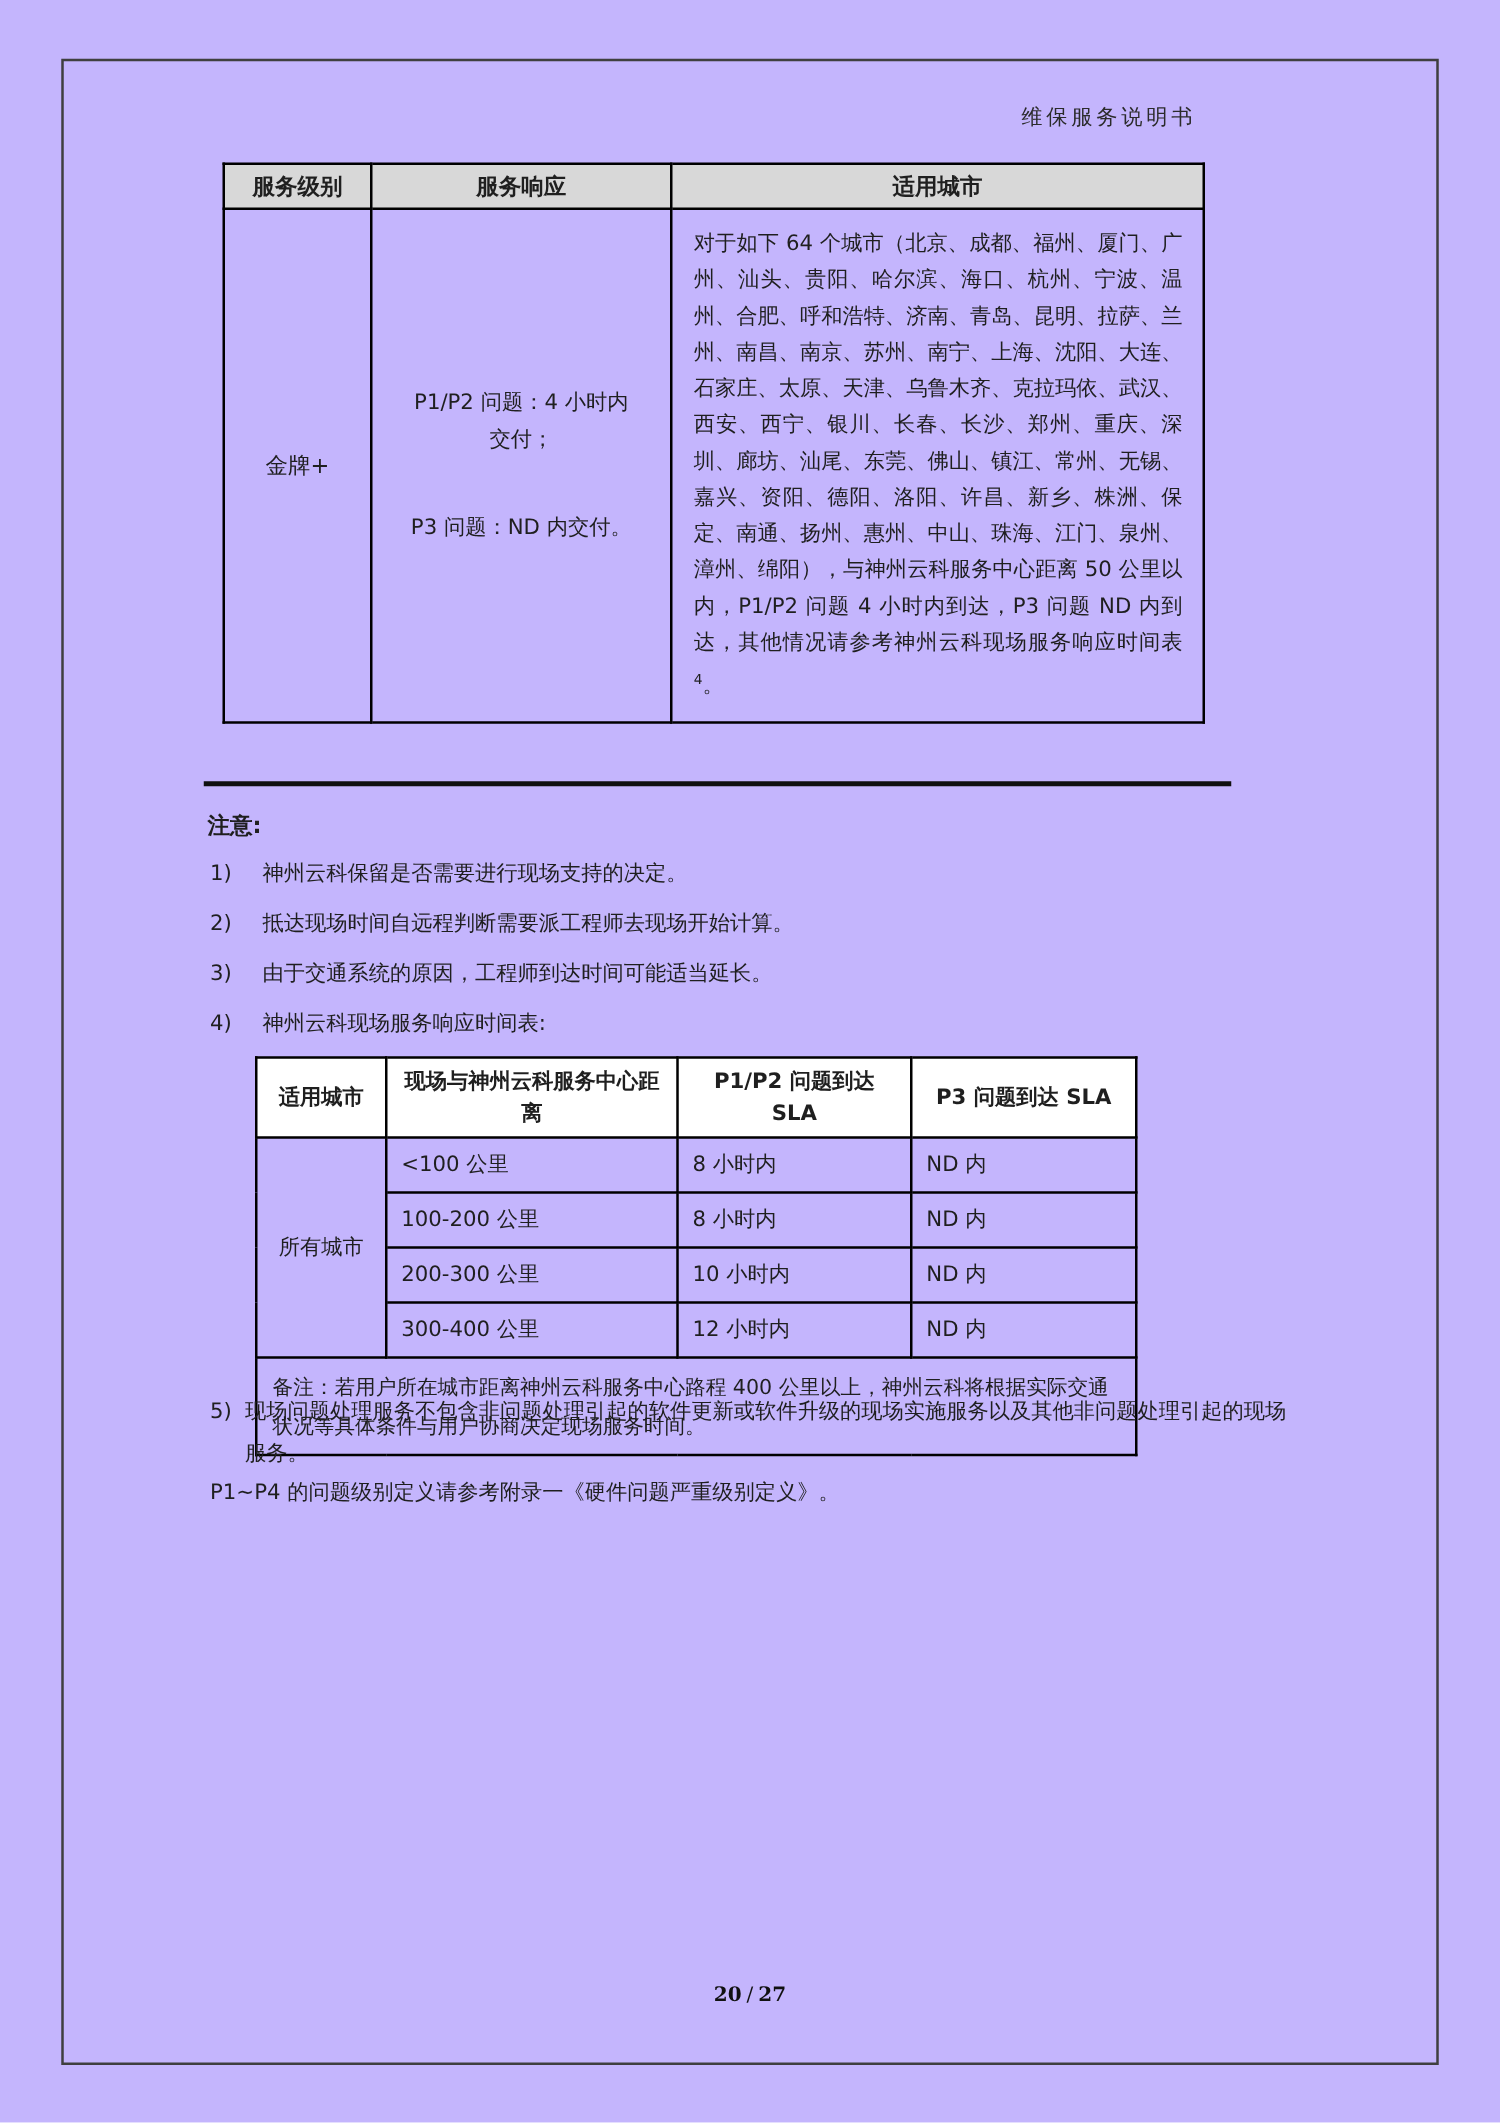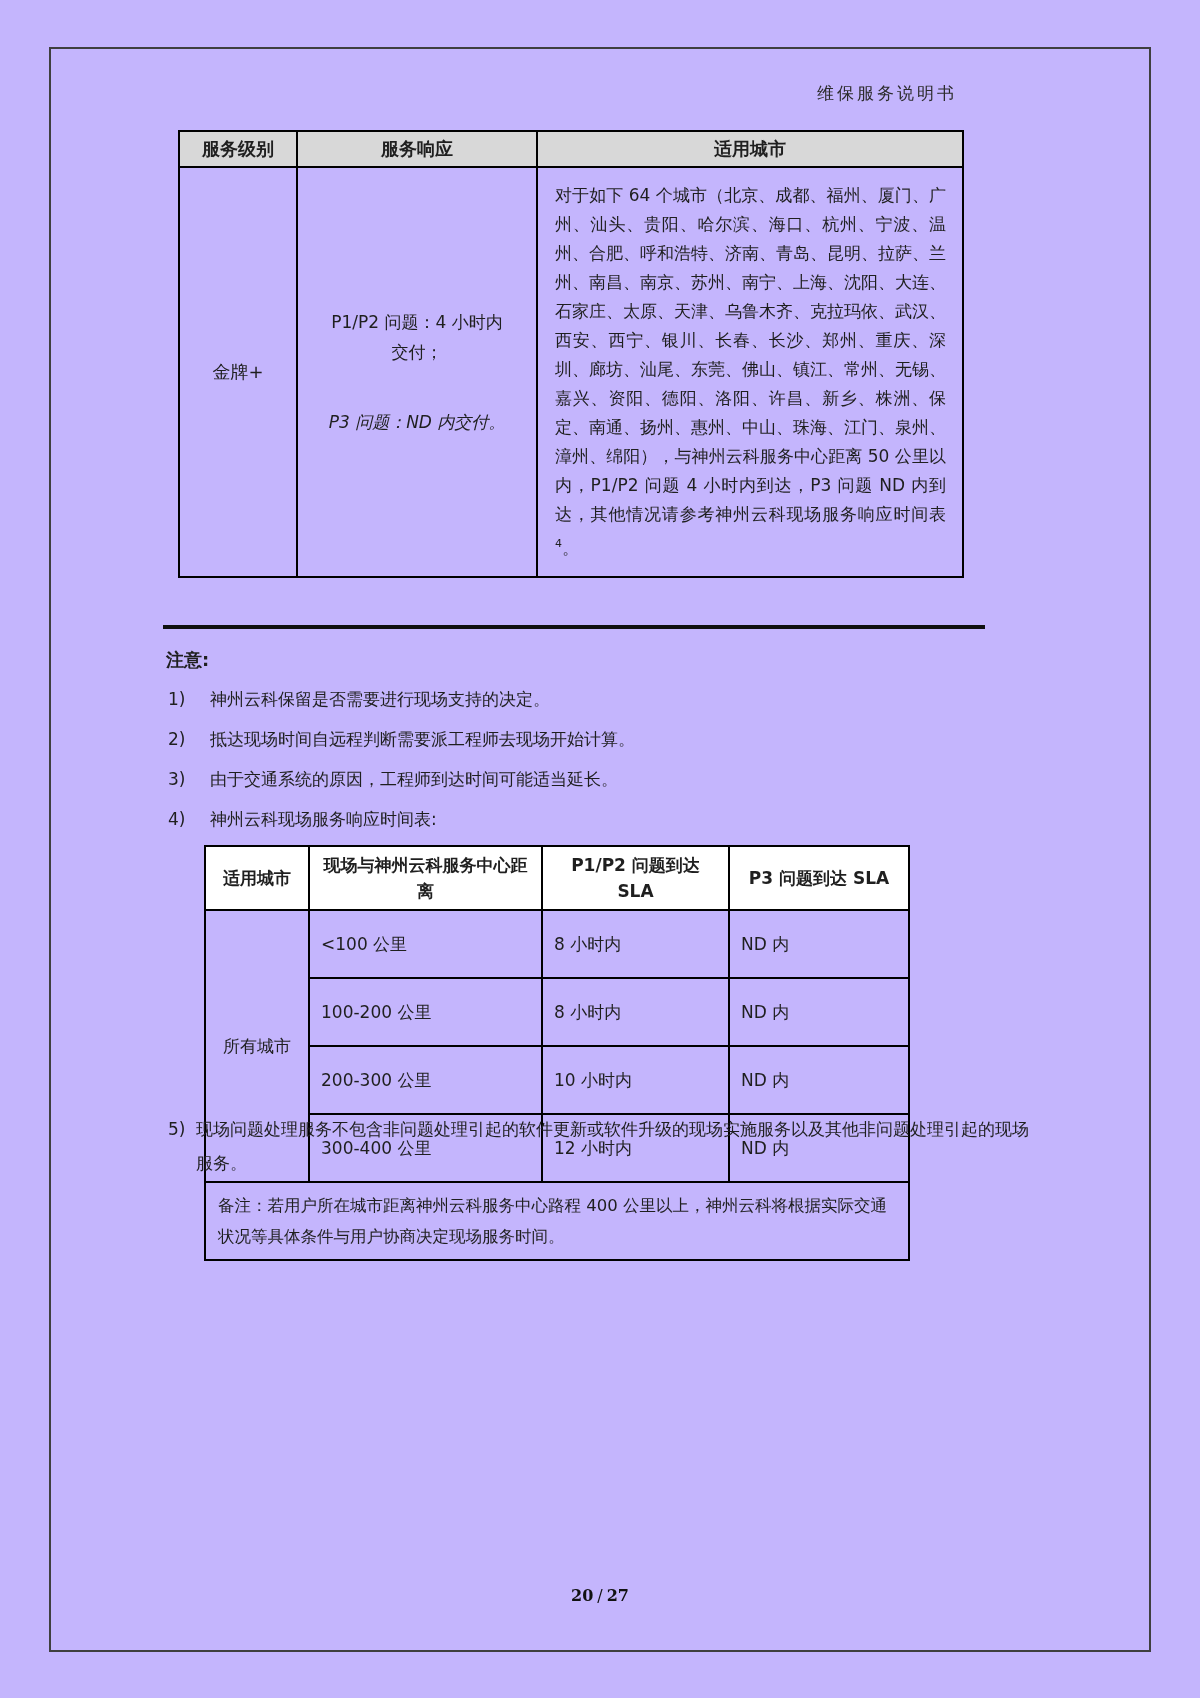--- a/index.html
+++ b/index.html
@@ -47,21 +47,21 @@
     vertical-align: middle;
     font-size: 18px;
   }
   .resp-cell {
     text-align: center;
     vertical-align: middle;
     font-size: 17px;
     padding: 16px 30px;
     line-height: 30px;
   }
-  .resp-cell p + p { margin-top: 40px; font-style: italic; }
+  .resp-cell p + p { margin-top: 40px; }
   .cities-cell {
     vertical-align: top;
     text-align: justify;
     font-size: 17px;
     line-height: 29px;
     padding: 13px 16px 13px 17px;
   }
   .cities-cell sup { font-size: 11px; }
   
   .rule {
@@ -90,21 +90,21 @@
     width: 704px;
   }
   .t2 th, .t2 td { border: 2px solid #000; font-size: 17px; }
   .t2 th {
     font-weight: bold;
     text-align: center;
     padding: 5px 8px;
     line-height: 26px;
     background: #ffffff;
   }
-  .t2 td { padding: 20px 11px; height: 30px; line-height: 26px; }
+  .t2 td { padding: 8px 11px; height: 30px; line-height: 26px; }
   .t2 .scope-cell { text-align: center; vertical-align: middle; padding: 2px 4px; }
   .t2 .remark-cell {
     padding: 7px 12px;
     line-height: 31px;
     font-size: 16.5px;
     height: auto;
   }
   
   .note5 {
     position: absolute;
@@ -231,18 +231,19 @@
         <td class="remark-cell" colspan="4">备注：若用户所在城市距离神州云科服务中心路程 400 公里以上，神州云科将根据实际交通状况等具体条件与用户协商决定现场服务时间。</td>
       </tr>
     </tbody>
   </table>
 
   <div class="note5">
     <span class="num">5)</span>
     <span>现场问题处理服务不包含非问题处理引起的软件更新或软件升级的现场实施服务以及其他非问题处理引起的现场服务。</span>
   </div>
 
+  <div class="closing-line">P1~P4 的问题级别定义请参考附录一《硬件问题严重级别定义》。</div>
 
   <div class="footer">
     <span class="pg">20</span><span class="sep">/</span><span class="pg">27</span>
   </div>
 
 </div>
 
 </body></html>

